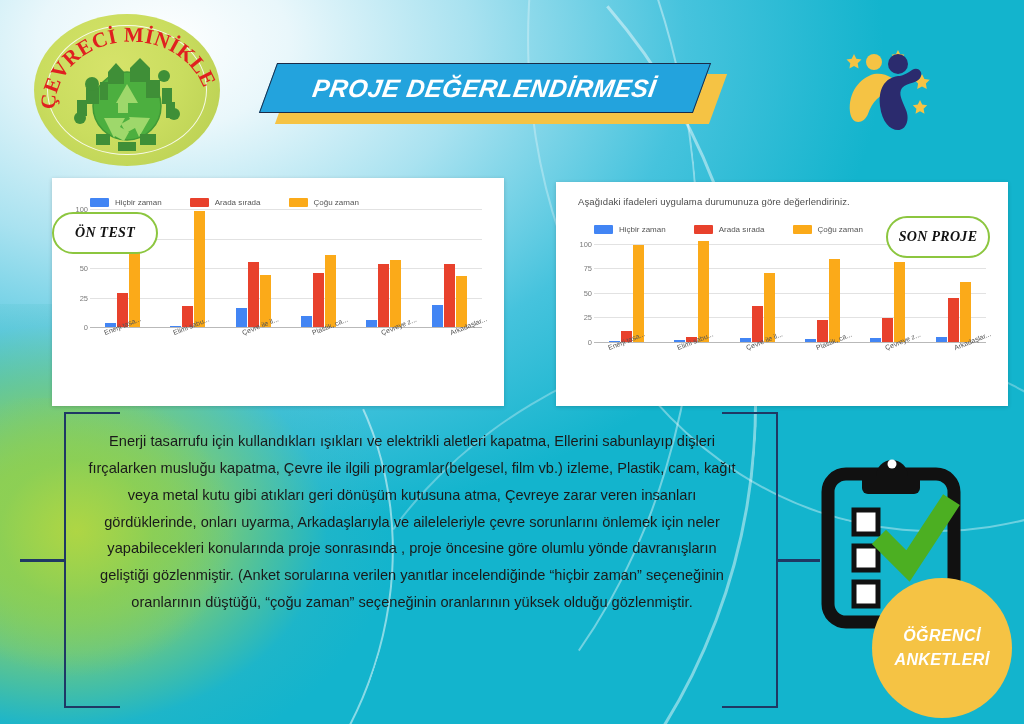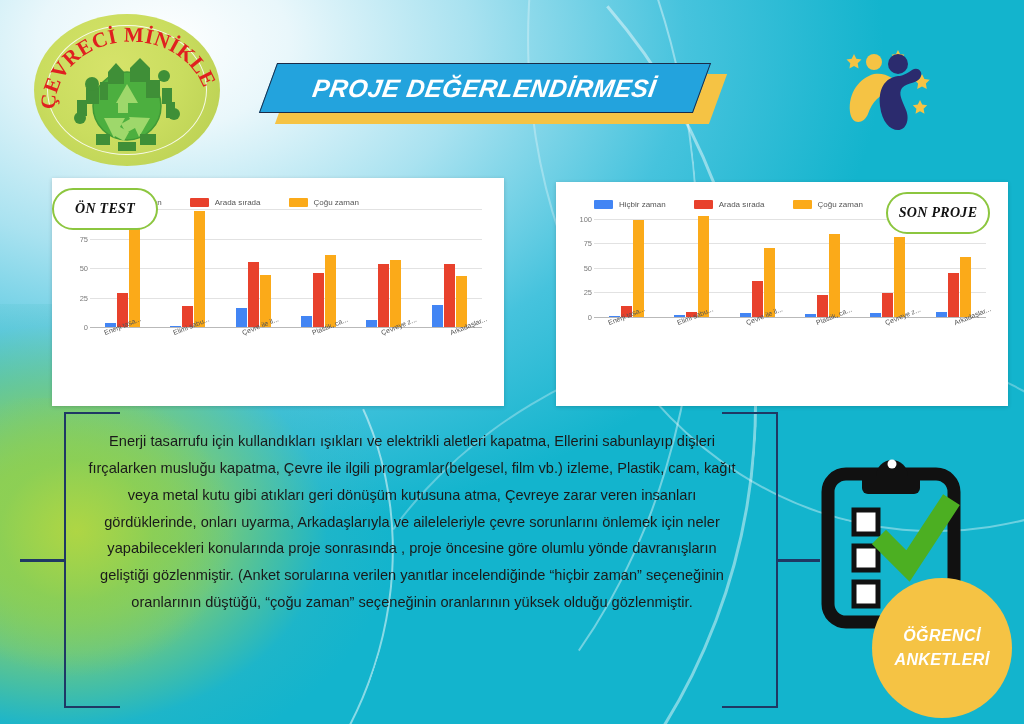--- a/index.html
+++ b/index.html
@@ -151,20 +151,21 @@
   }
 
   
   .test-badge {
     position: absolute; z-index: 7;
     background: #ffffff; border: 2px solid #8cc63f; border-radius: 26px;
     display: flex; align-items: center; justify-content: center;
     font-family: "Liberation Serif", serif;
     font-weight: bold; font-style: italic; font-size: 14px; color: #111;
     letter-spacing: 0.3px;
+    margin-top: 24px;
   }
   #badge-on  { left: 52px;  top: 188px; width: 106px; height: 42px; }
   #badge-son { left: 886px; top: 192px; width: 104px; height: 42px; }
 
   
   #bracket-left, #bracket-right {
     position: absolute; z-index: 4; border: 2.5px solid #1f3864;
   }
   #bracket-left  { left: 64px;  top: 412px; width: 56px; height: 296px; border-right: none; }
   #bracket-right { left: 722px; top: 412px; width: 56px; height: 296px; border-left: none; }
@@ -351,20 +352,21 @@
       <div style="width: 46px;">
         <div class="xlabel">Çevreye z...</div>
       </div>
       <div style="width: 46px;">
         <div class="xlabel">Arkadaşlar...</div>
       </div>
     </div>
 </div>
 
 <div id="chart-right" class="chart-card">
+  <div class="chart-title">Aşağıdaki ifadeleri uygulama durumunuza göre değerlendiriniz.</div>
   <div class="legend" style="margin-top:18px;">
     <div class="legend-item">
       <span class="legend-swatch" style="background: rgb(66, 133, 244);"></span>
       <span class="legend-label">Hiçbir zaman</span>
     </div>
     <div class="legend-item">
       <span class="legend-swatch" style="background: rgb(232, 65, 44);"></span>
       <span class="legend-label">Arada sırada</span>
     </div>
     <div class="legend-item">

